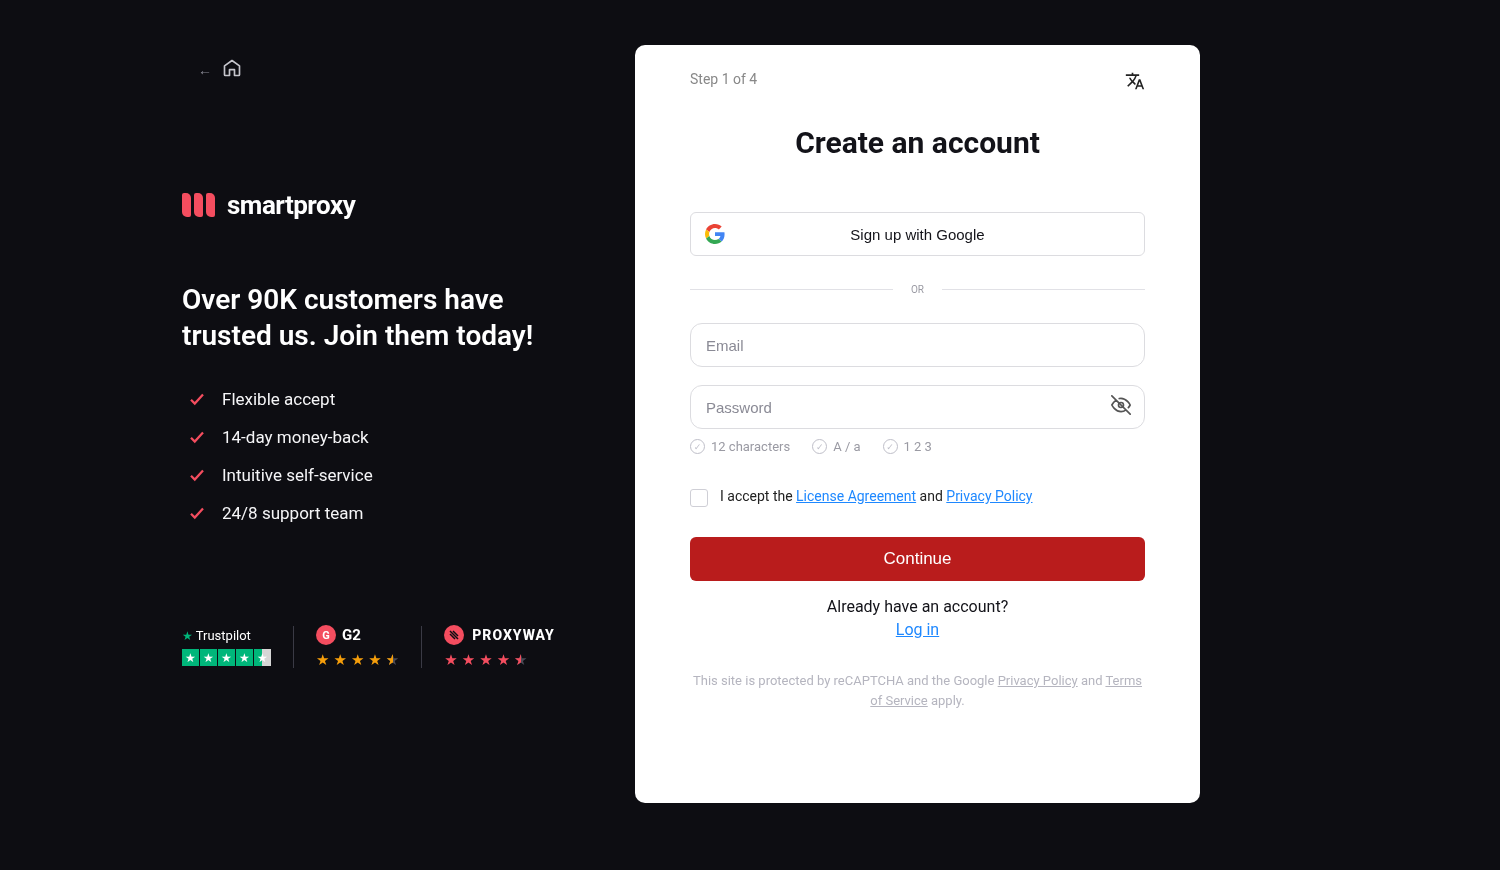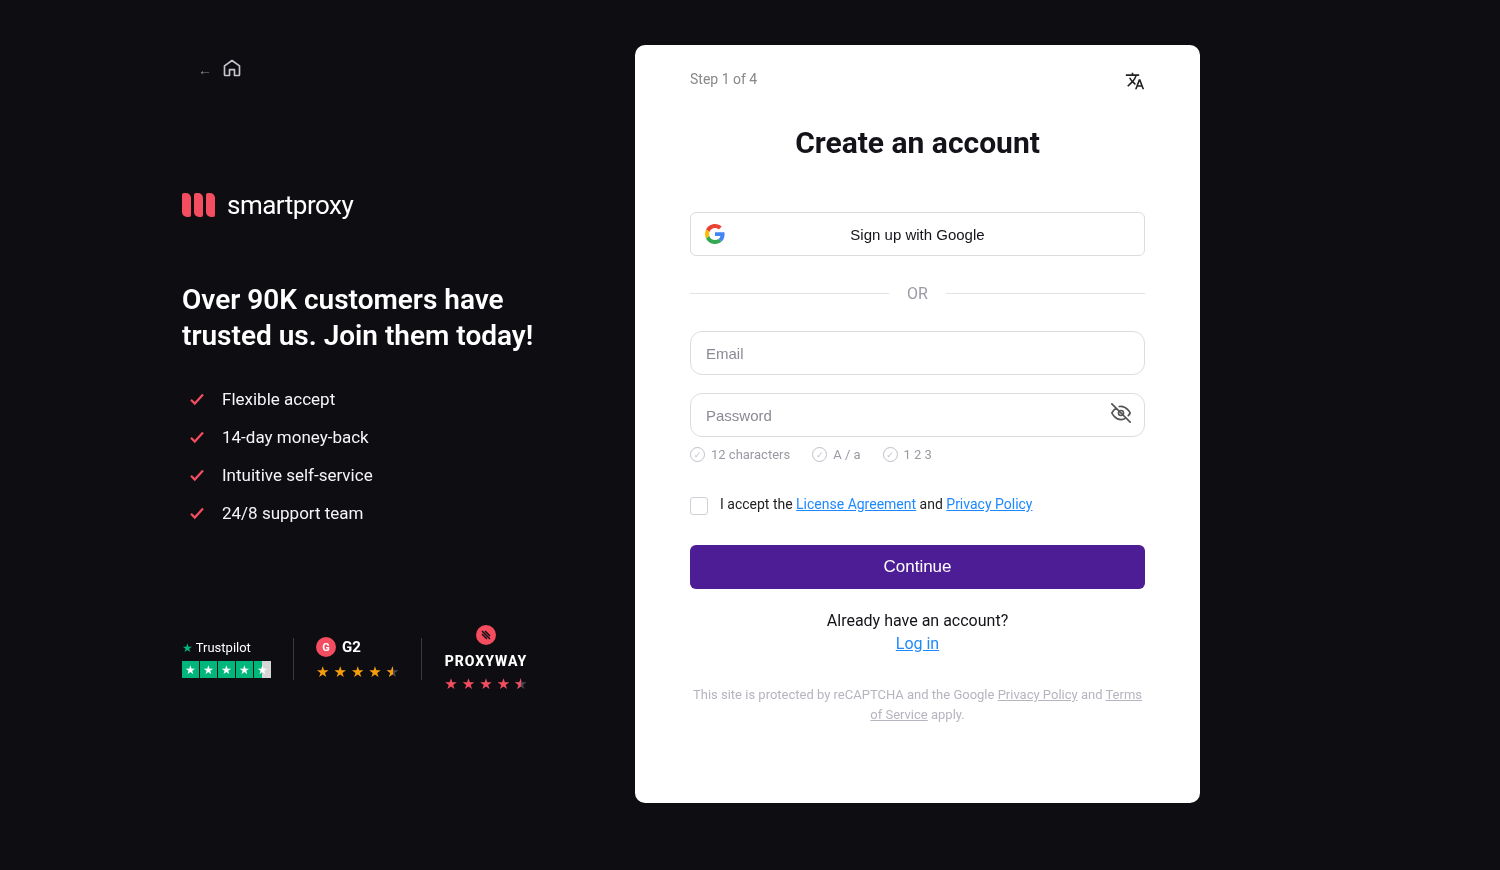--- a/index.html
+++ b/index.html
@@ -38,21 +38,21 @@
     }
     .logo-mark { display: flex; gap: 3px; }
     .logo-bar {
       width: 9px;
       height: 24px;
       background: #f44d5f;
       border-radius: 2px 5px 2px 5px;
     }
     .logo-text {
       font-size: 26px;
-      font-weight: 400;
+      font-weight: 700;
       letter-spacing: -0.5px;
       color: #fff;
     }
     .headline {
       font-size: 28px;
       font-weight: 600;
       line-height: 1.3;
       margin-bottom: 34px;
       color: #fff;
     }
@@ -90,21 +90,21 @@
       font-size: 15px; font-weight: 700; color: #fff; margin-bottom: 6px;
     }
     .g2-circle {
       width: 20px; height: 20px; border-radius: 50%;
       background: #f44d5f; display: flex; align-items: center;
       justify-content: center; color: #fff; font-size: 11px; font-weight: 700;
     }
     .proxyway-label {
       display: flex; align-items: center; gap: 8px;
       font-size: 14px; font-weight: 800; letter-spacing: 1px;
-      color: #fff; margin-bottom: 6px; flex-direction: column;
+      color: #fff; margin-bottom: 6px;
     }
     .pw-circle {
       width: 20px; height: 20px; border-radius: 50%;
       background: #f44d5f; display: flex; align-items: center;
       justify-content: center;
     }
     .tp-box-row { display: flex; gap: 1px; }
     .tp-box {
       width: 17px; height: 17px; background: #00b67a;
       display: flex; align-items: center; justify-content: center;
@@ -164,21 +164,21 @@
     }
     .google-logo {
       position: absolute; left: 14px;
       width: 20px; height: 20px;
     }
     .or-divider {
       display: flex; align-items: center; gap: 18px;
       margin-bottom: 28px;
     }
     .or-line { flex: 1; height: 1px; background: #e1e1e6; }
-    .or-text { font-size: 16px; color: #9a9aa3; }
+    .or-text { font-size: 10px; color: #9a9aa3; }
     .text-input {
       width: 100%;
       height: 44px;
       border: 1px solid #dcdce0;
       border-radius: 12px;
       padding: 0 15px;
       font-size: 15px;
       color: #131319;
       margin-bottom: 18px;
       outline: none;
@@ -204,22 +204,22 @@
     }
     .consent { display: flex; align-items: flex-start; gap: 12px; margin-bottom: 30px; }
     .checkbox {
       width: 18px; height: 18px; border: 1.5px solid #cfcfd6;
       border-radius: 3px; cursor: pointer; flex-shrink: 0; margin-top: 1px;
     }
     .consent-text { font-size: 14px; color: #222; }
     .consent-text a { color: #1e88ff; text-decoration: underline; }
     .continue-btn {
       width: 100%; height: 44px; border: none;
-      background: #4c1d95; color: #fff; font-size: 17px;
-      border-radius: 6px; cursor: pointer; margin-bottom: 22px;
+      background: #b91c1c; color: #fff; font-size: 17px;
+      border-radius: 6px; cursor: pointer; margin-bottom: 16px;
     }
     .login-prompt { text-align: center; font-size: 16px; color: #131319; }
     .login-link { color: #1e88ff; text-decoration: underline; cursor: pointer; display: block; margin-top: 4px; }
     .recaptcha {
       text-align: center; font-size: 13px; color: #b5b5bf;
       margin-top: 32px; line-height: 1.5;
     }
     .recaptcha a { color: #b5b5bf; text-decoration: underline; }
   </style>
 </head>

